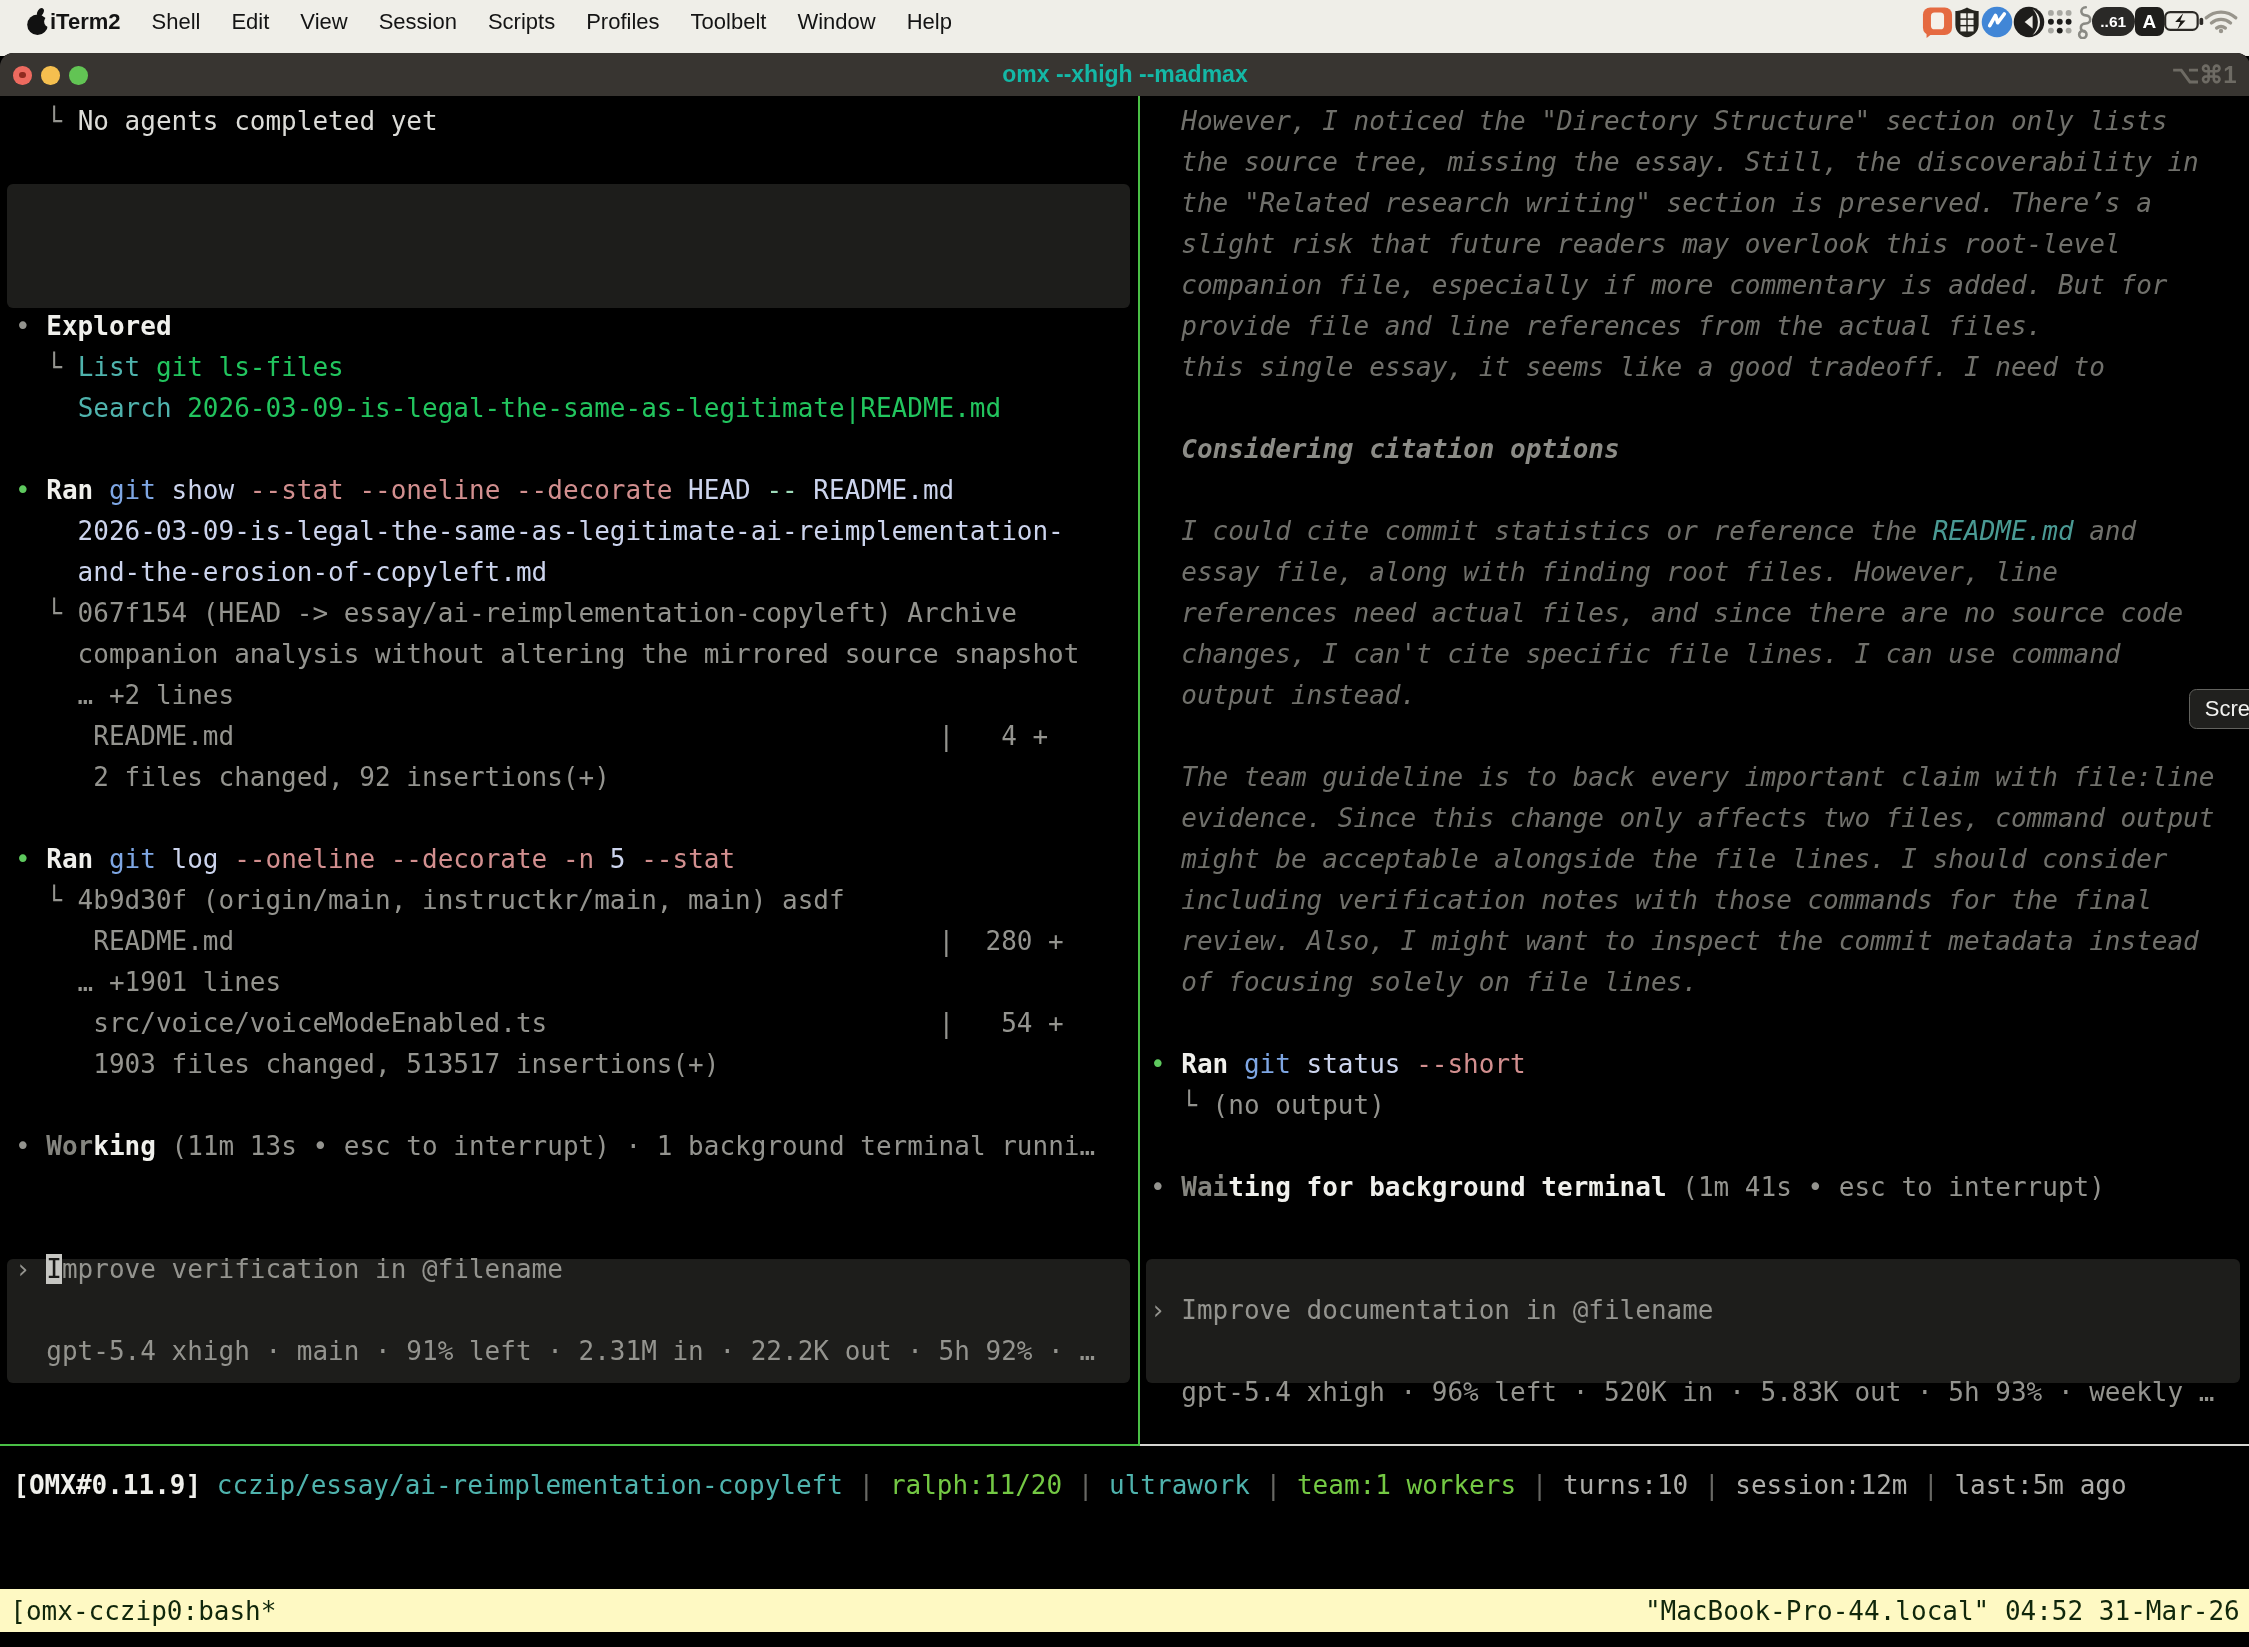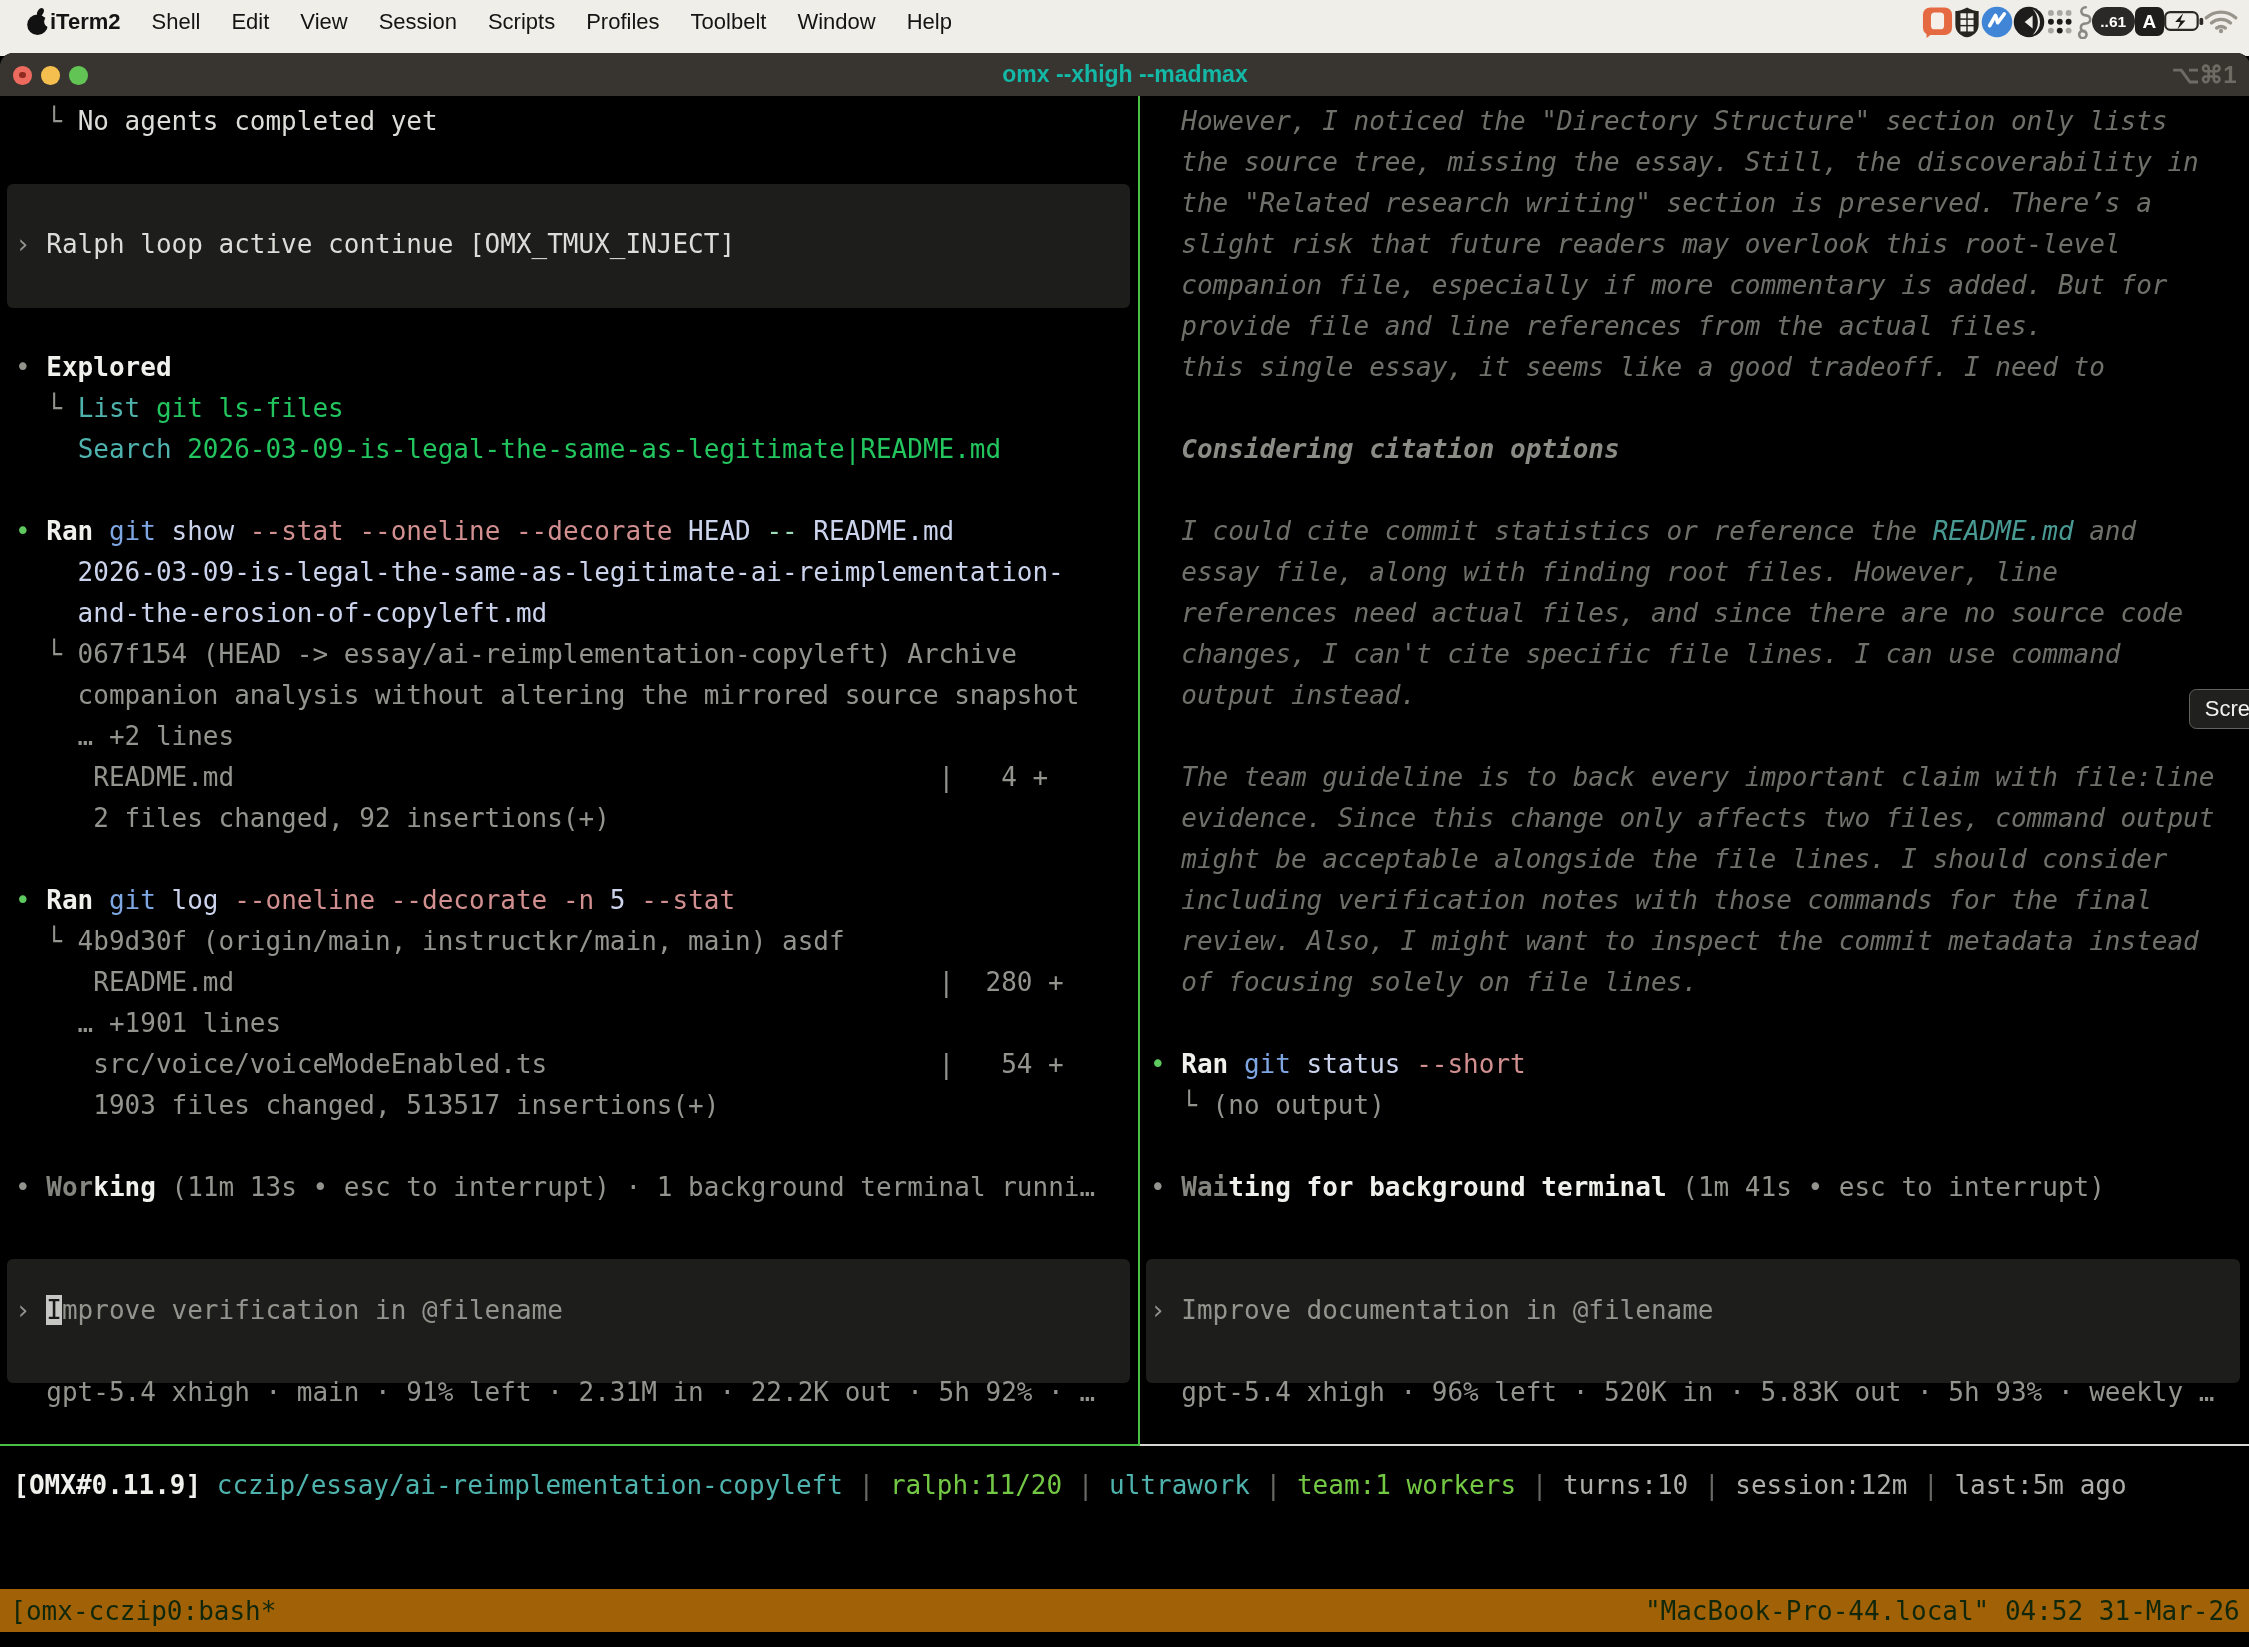--- a/index.html
+++ b/index.html
@@ -49,21 +49,21 @@
   .c-bdim{color:#85857f;font-weight:bold}
   .c-cy{color:#4fb3ad}.c-bl{color:#7ea6e3}.c-lv{color:#ccd4ed}.c-pk{color:#d28f8f}
   .c-mg{color:#9fdcba}.c-gb{color:#5ec95e}
   .c-it{color:#70706b;font-style:italic}
   .c-ith{color:#8c8c87;font-style:italic;font-weight:bold}
   .c-itc{color:#4a9a94;font-style:italic}
   .c-cur{background:#c6c6c2;color:#181816}
   .c-sep{color:#686864}.c-gr{color:#74c944}.c-ls{color:#aeaeaa}
   
   .omx-status{position:absolute;left:13.3px;top:1465px;height:41px;line-height:41px;white-space:pre;}
-  .greenbar{position:absolute;left:0;top:1589px;width:2250px;height:43px;background:#a16207;
+  .greenbar{position:absolute;left:0;top:1589px;width:2250px;height:43px;background:#fef9c3;
             display:flex;align-items:center;justify-content:space-between;padding:0 10.3px;box-sizing:border-box;}
   .greenbar span{color:#10270b;}
   
   .scre{position:absolute;left:2189px;top:689px;width:81px;height:40px;background:#20201e;
         border:1.5px solid #62625e;border-radius:7.4px;color:#f2f2f0;font-size:22px;
         display:flex;align-items:center;padding-left:14.8px;box-sizing:border-box;}
 </style>
 </head>
 <body>
 
@@ -172,21 +172,20 @@
 <div class="inputbox box-l2"></div>
 <div class="inputbox box-r1"></div>
 <div class="divider"></div>
 <div class="border-l"></div>
 <div class="border-r"></div>
 
 <div class="rows-left mono">
     <div class="trow"><span class="c-o">  └ </span><span class="c-w">No agents completed yet</span></div>
     <div class="trow"></div>
     <div class="trow"></div>
-    <div class="trow"><span class="c-o">› </span><span class="c-w">Ralph loop active continue [OMX_TMUX_INJECT]</span></div>
     <div class="trow"></div>
     <div class="trow"></div>
     <div class="trow"><span class="c-o">• </span><span class="c-b">Explored</span></div>
     <div class="trow"><span class="c-o">  └ </span><span class="c-cy">List</span><span class="c-w2"> git ls-files</span></div>
     <div class="trow"><span class="c-o">    </span><span class="c-cy">Search</span><span class="c-w2"> 2026-03-09-is-legal-the-same-as-legitimate|README.md</span></div>
     <div class="trow"></div>
     <div class="trow"><span class="c-gb">• </span><span class="c-b">Ran</span><span class="c-w"> </span><span class="c-bl">git</span><span class="c-lv"> show </span><span class="c-pk">--stat --oneline --decorate</span><span class="c-lv"> HEAD </span><span class="c-mg">--</span><span class="c-lv"> README.md</span></div>
     <div class="trow"><span class="c-lv">    2026-03-09-is-legal-the-same-as-legitimate-ai-reimplementation-</span></div>
     <div class="trow"><span class="c-lv">    and-the-erosion-of-copyleft.md</span></div>
     <div class="trow"><span class="c-o">  └ 067f154 (HEAD -&gt; essay/ai-reimplementation-copyleft) Archive</span></div>

